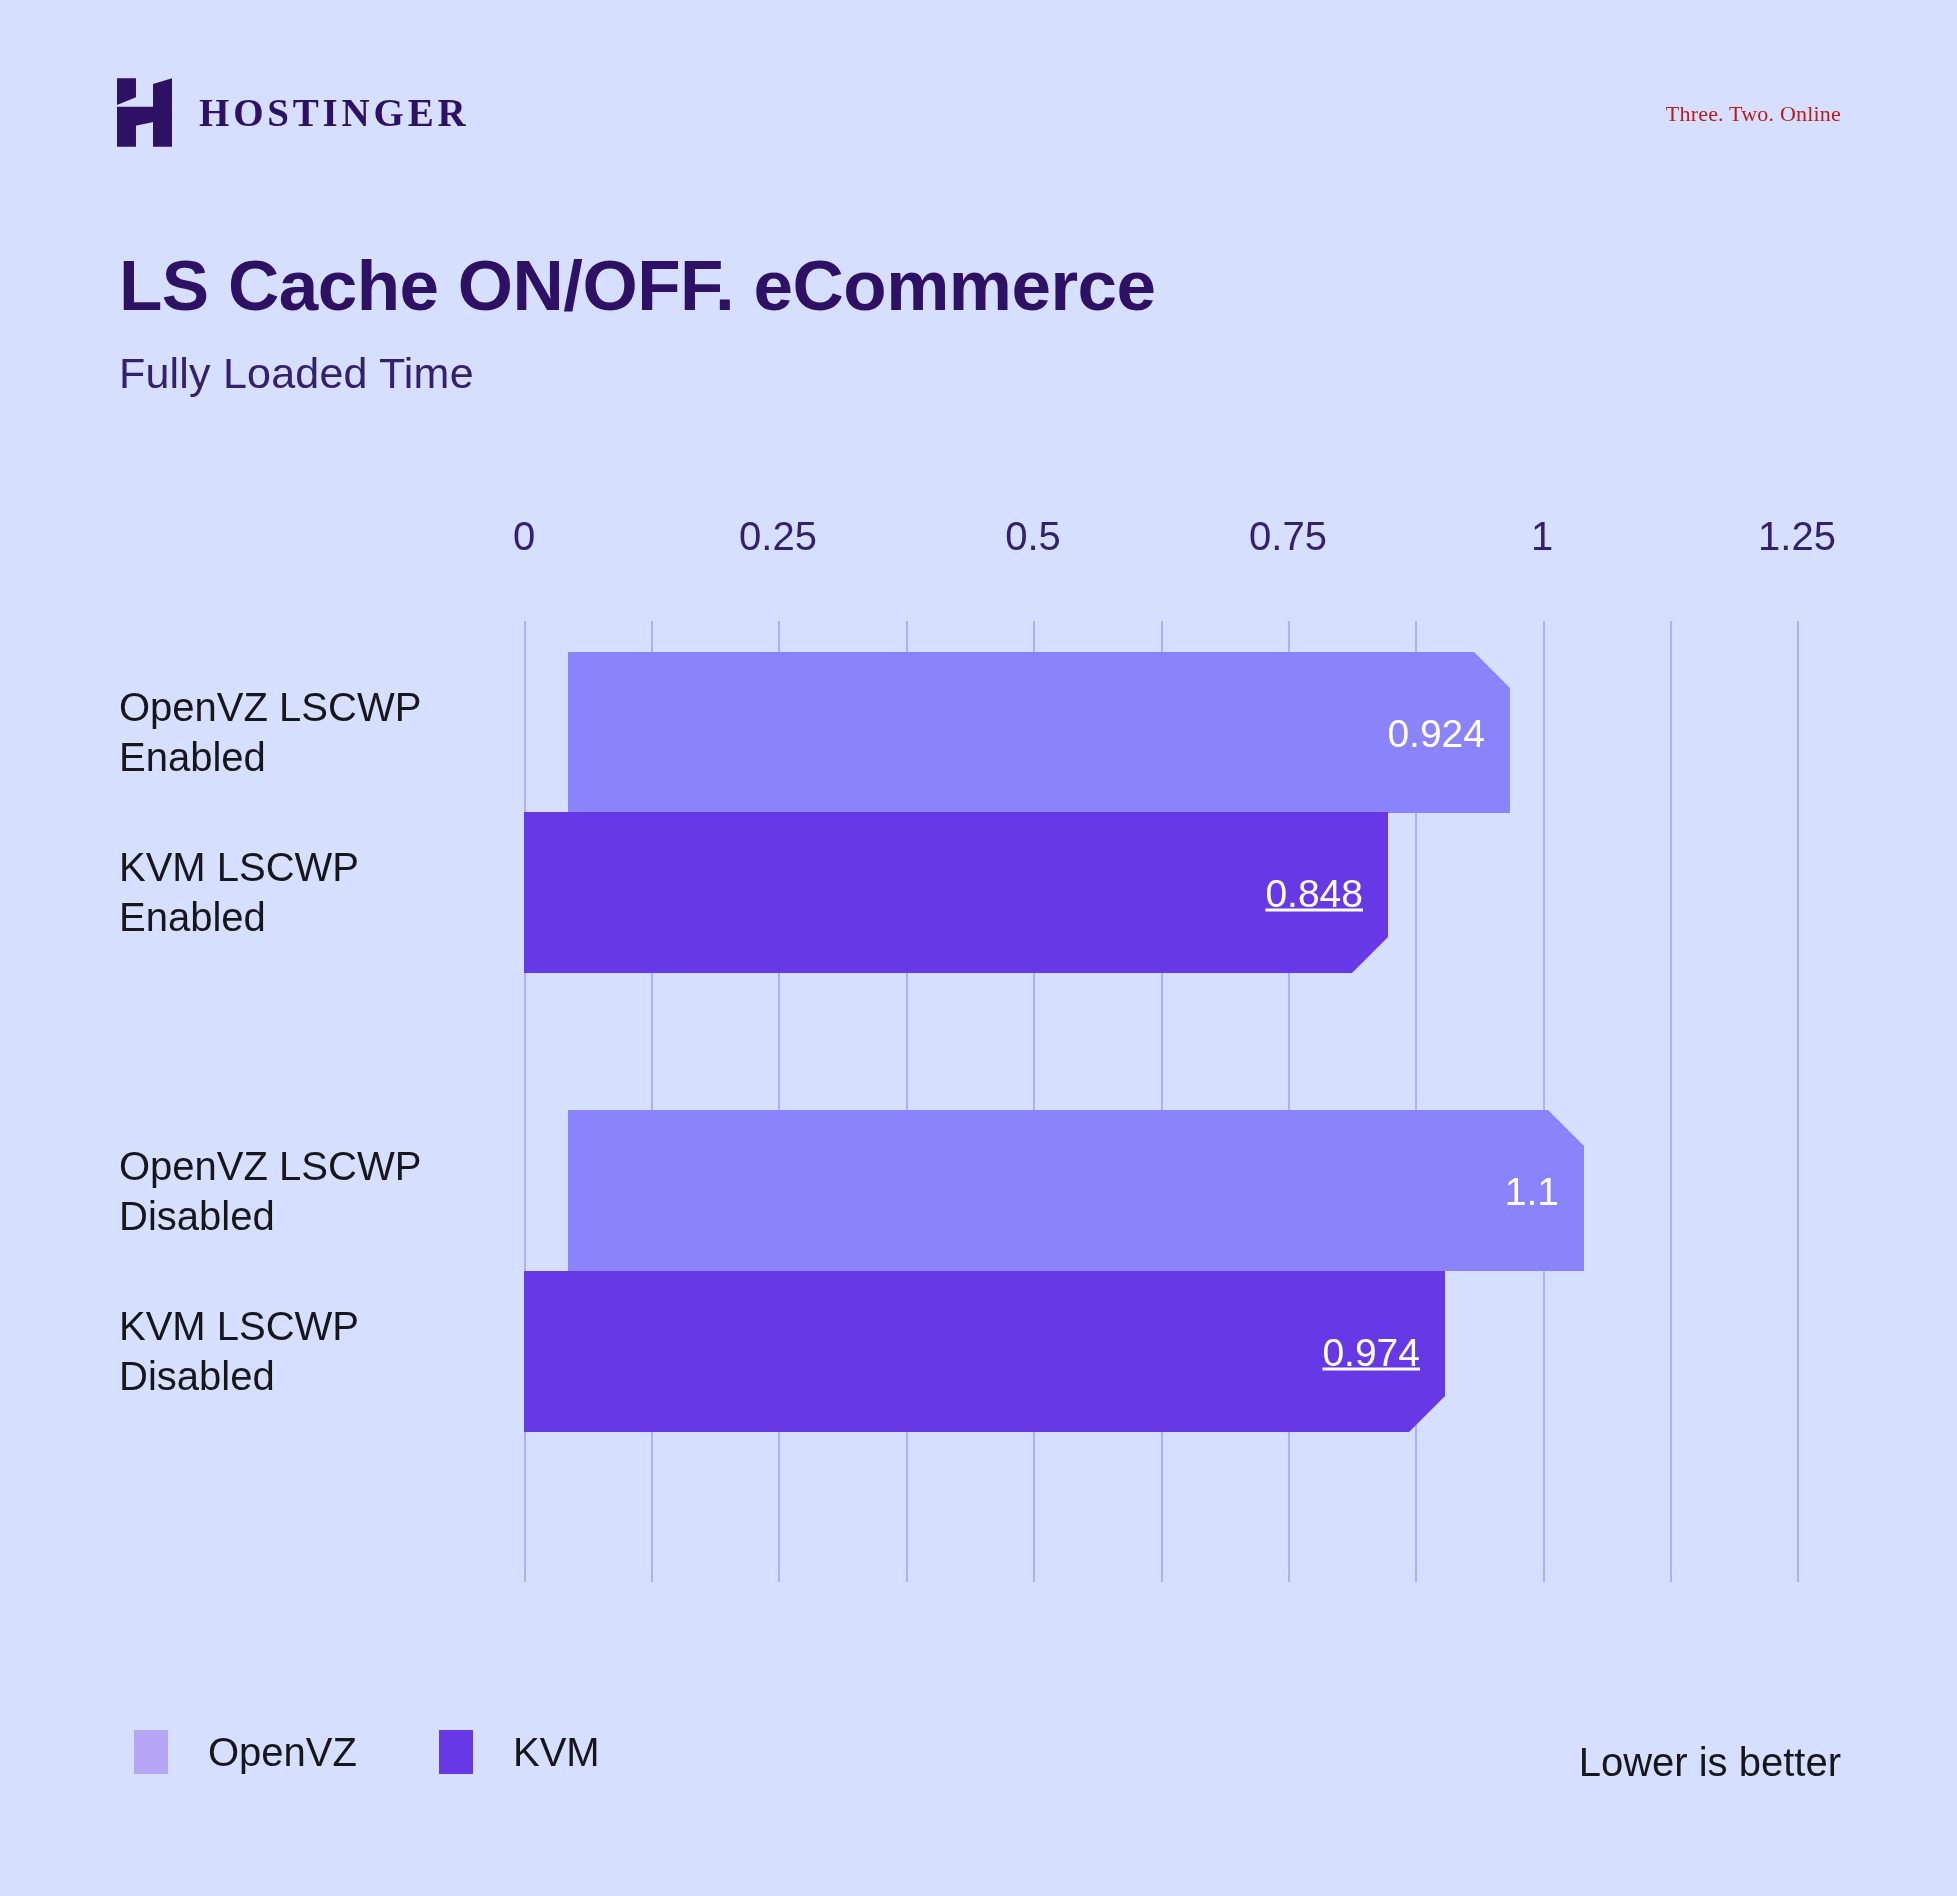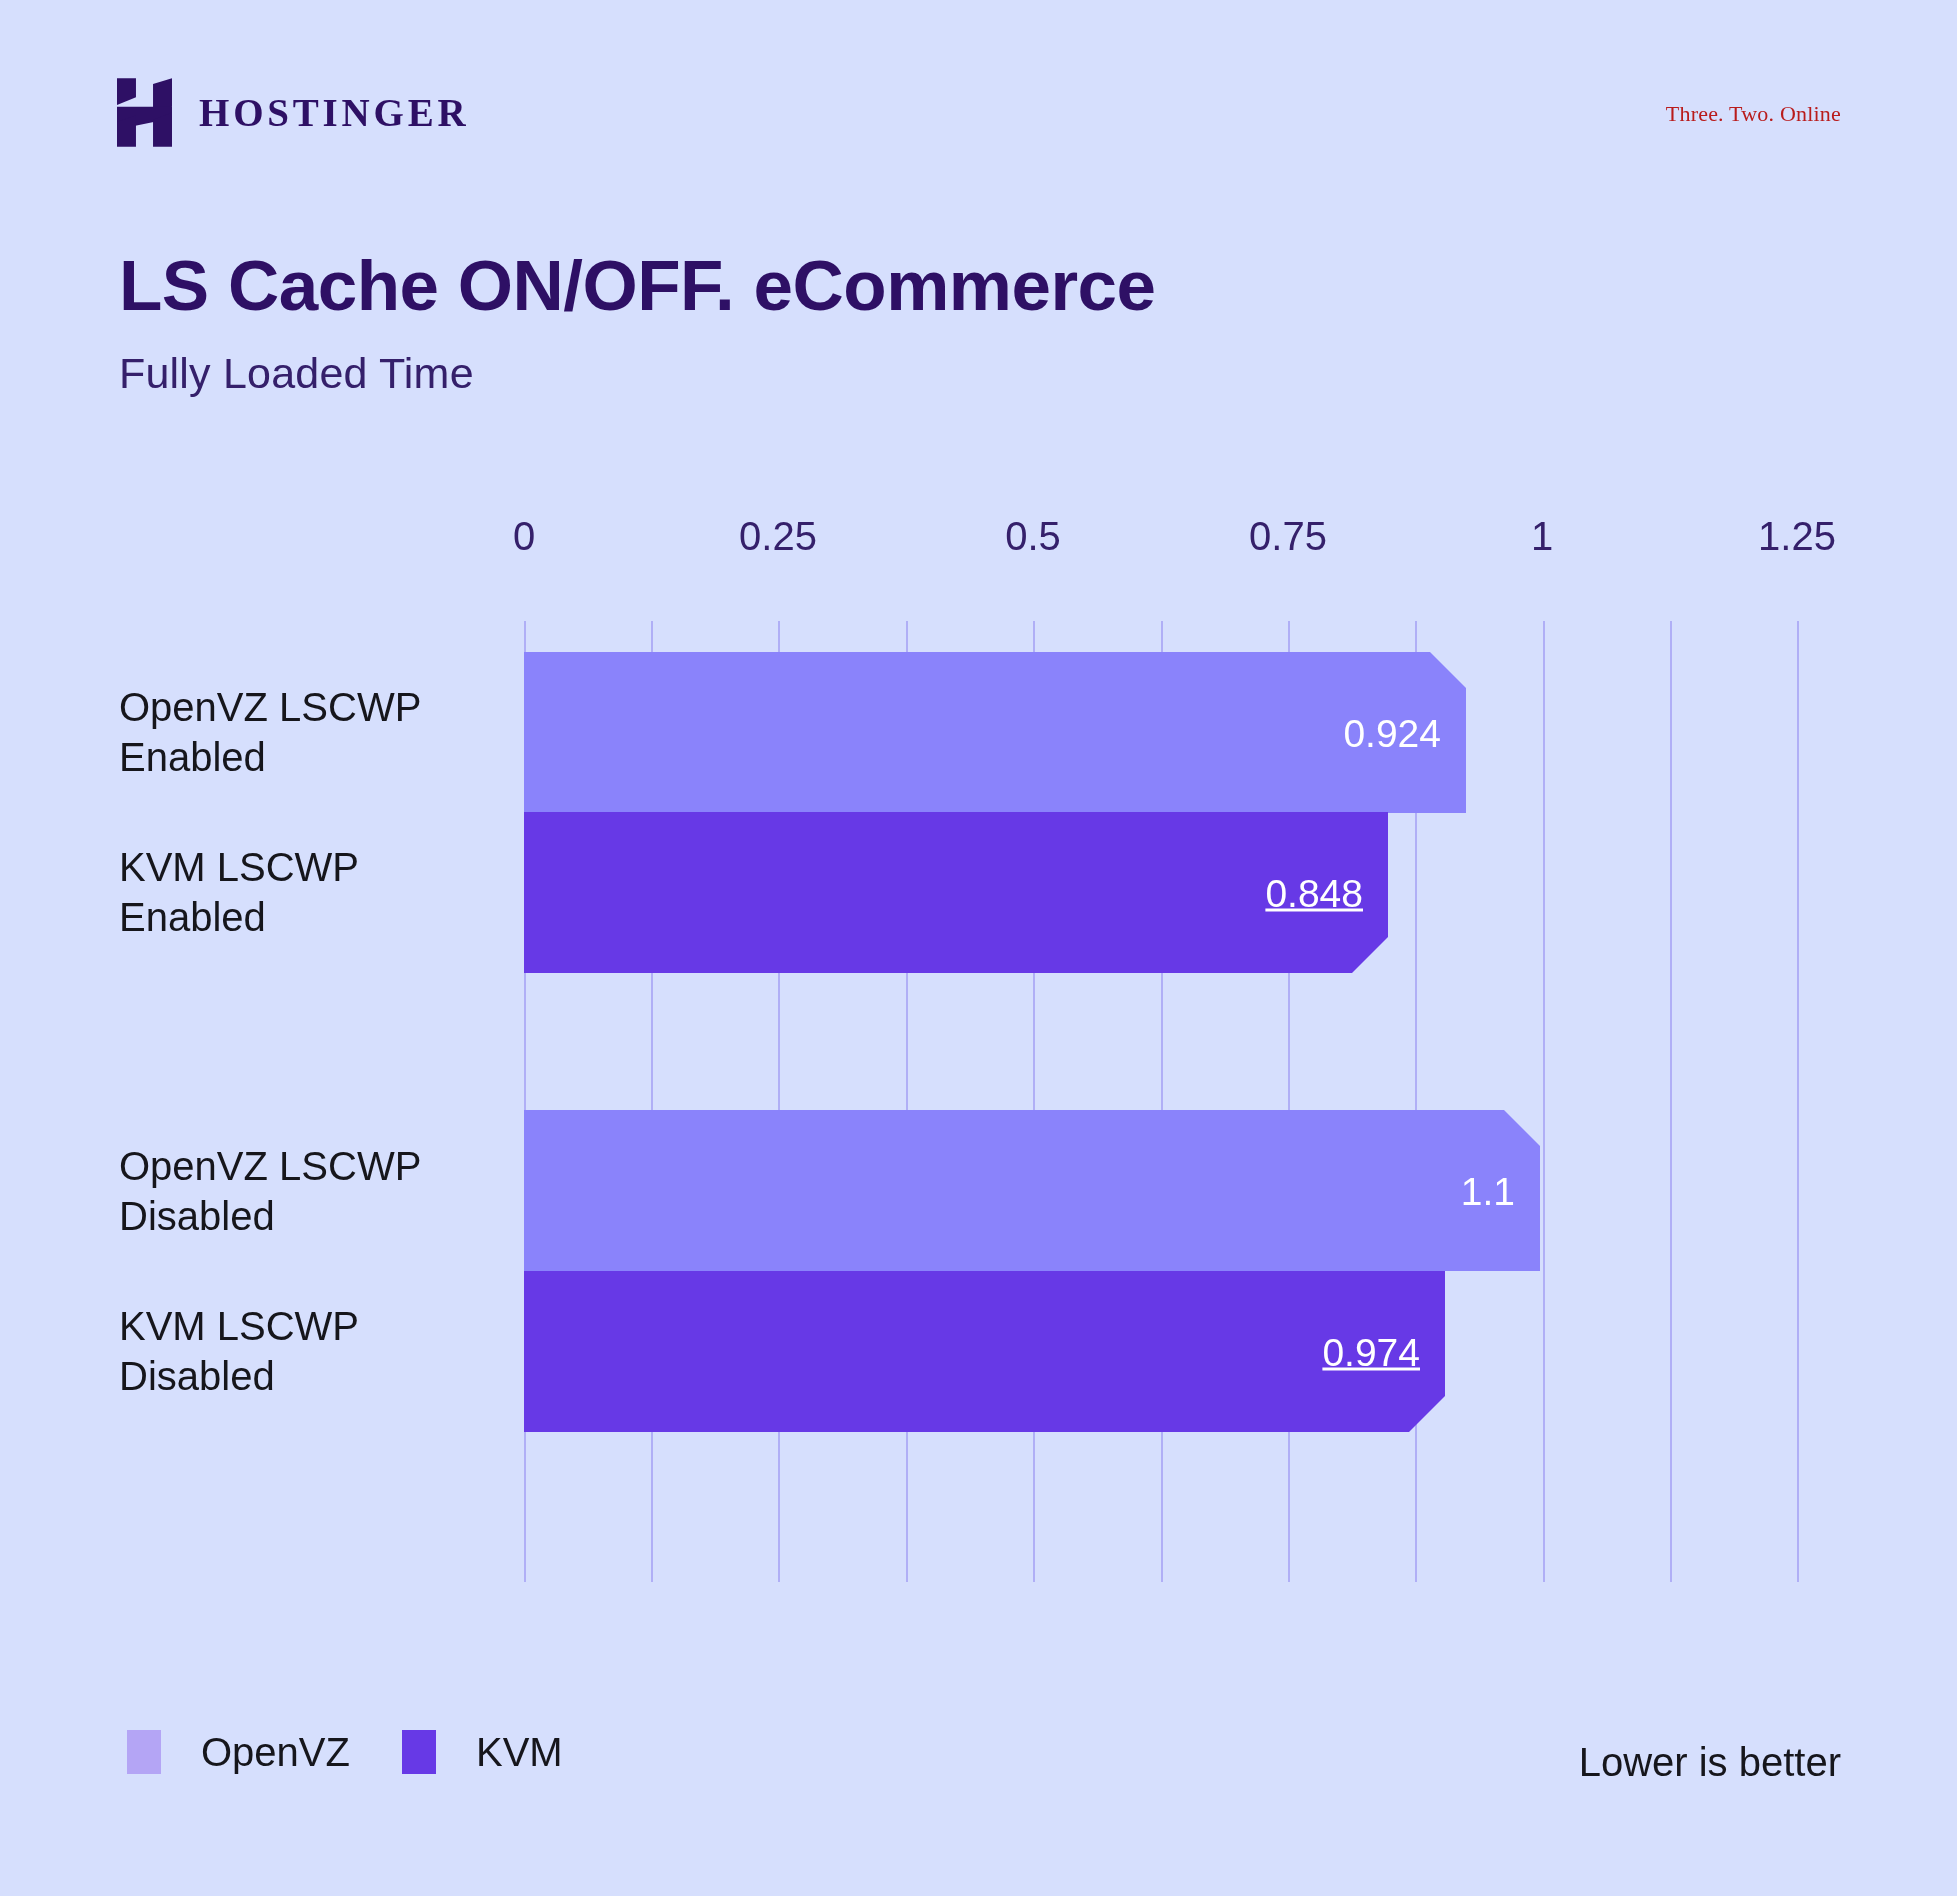--- a/index.html
+++ b/index.html
@@ -83,21 +83,21 @@
     width:1273px; height:961px;
   }
 
   .bar {
     position:absolute; left:0;
     height:161px;
   }
   .bar.light { background:#8A83FB; }
   .bar.dark  { background:#6739E6; }
   
-  .bar.light { clip-path:polygon(0 0, calc(100% - 36px) 0, 100% 36px, 100% 100%, 0 100%); }
+  .bar.light { clip-path:polygon(0 0, calc(100% - 36px) 0, 100% 36px, 100% 100%, 0 100%);margin-left:44px; }
   .bar.dark  { clip-path:polygon(0 0, 100% 0, 100% calc(100% - 36px), calc(100% - 36px) 100%, 0 100%); }
 
   .bar-value {
     position:absolute; right:25px;
     font-size:39px; color:#FFFFFF; white-space:nowrap;
     line-height:1;
   }
   .bar.light .bar-value { top:50%; transform:translateY(-50%); }
   .bar.dark  .bar-value { top:50%; transform:translateY(-50%);text-decoration:underline; }
 
@@ -108,22 +108,22 @@
   }
   .cat-label {
     position:absolute; left:119px;
     width:382px;
     font-size:40px; color:#16161C; line-height:1.25;
     transform:translateY(-50%);
   }
 
   
   #legend {
-    position:absolute; left:127px; top:1730px;
-    display:flex; align-items:center; gap:52px;
+    position:absolute; left:134px; top:1730px;
+    display:flex; align-items:center; gap:82px;
   }
   .legend-item { display:flex; align-items:center; gap:40px; }
   .legend-swatch { width:34px; height:44px; display:block; }
   .legend-label { font-size:40px; color:#16161C; line-height:1; }
 
   #footnote {
     position:absolute; right:117px; top:1742px;
     font-size:40px; color:#16161C; white-space:nowrap; line-height:1;
   }
 </style>

